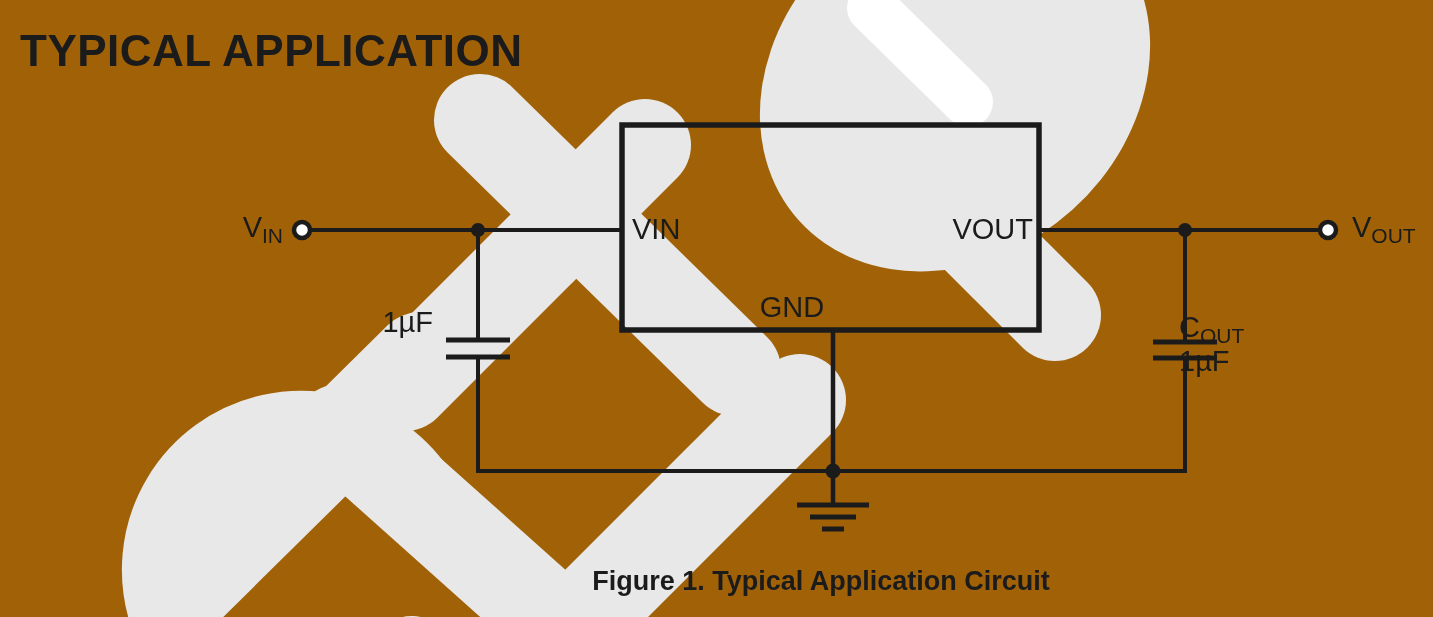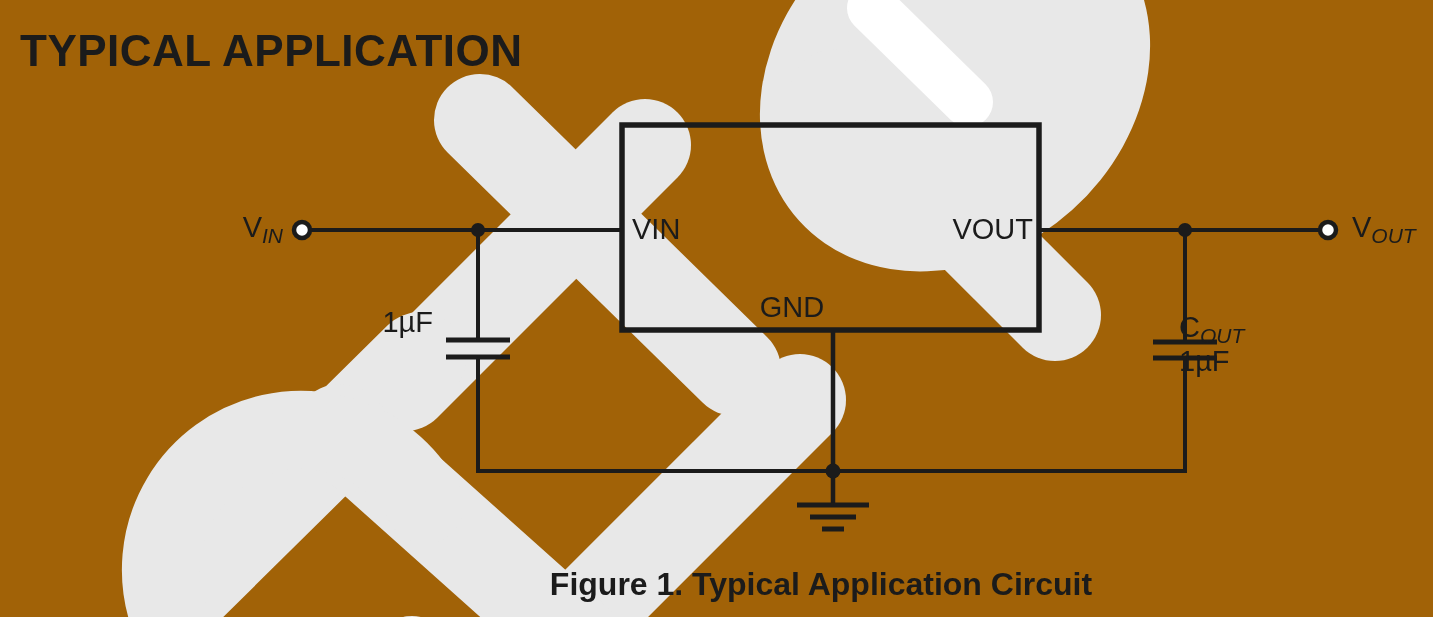--- a/index.html
+++ b/index.html
@@ -18,34 +18,34 @@
     position:absolute;left:20px;top:26px;z-index:3;
     font-size:44px;font-weight:bold;letter-spacing:0.5px;
     margin:0;white-space:nowrap;
   }
   .lbl{
     position:absolute;z-index:3;
     font-size:29px;line-height:34px;white-space:nowrap;
   }
   .lbl sub{
     font-size:21px;line-height:0;
-    position:relative;top:1px;vertical-align:baseline;font-style:italic;
+    position:relative;top:1px;vertical-align:baseline;
   }
   .lbl sub.lowered{top:6px;}
   .term-vin{left:158px;top:210px;width:125px;text-align:right;}
   .term-vout{left:1352px;top:210px;}
   .pin-vin{left:632px;top:212px;}
   .pin-part{left:621px;top:212px;width:400px;text-align:center;}
   .pin-vout{left:621px;top:212px;width:412px;text-align:right;}
   .pin-gnd{left:621px;top:290px;width:342px;text-align:center;}
   .cap-cin{left:300px;top:305px;width:133px;text-align:right;}
   .cap-cout{left:1179px;top:310px;text-align:left;}
   .caption{
     position:absolute;left:421px;top:566px;width:800px;z-index:3;
-    text-align:center;font-size:32px;font-weight:bold;
+    text-align:center;font-size:27px;font-weight:bold;
   }
 </style>
 </head>
 <body>
 
 <div class="page">
 
   <svg class="layer wm" width="1433" height="617" viewBox="0 0 1433 617" aria-hidden="true">
     <g stroke="#e8e8e8" fill="none" stroke-linecap="round">
 

